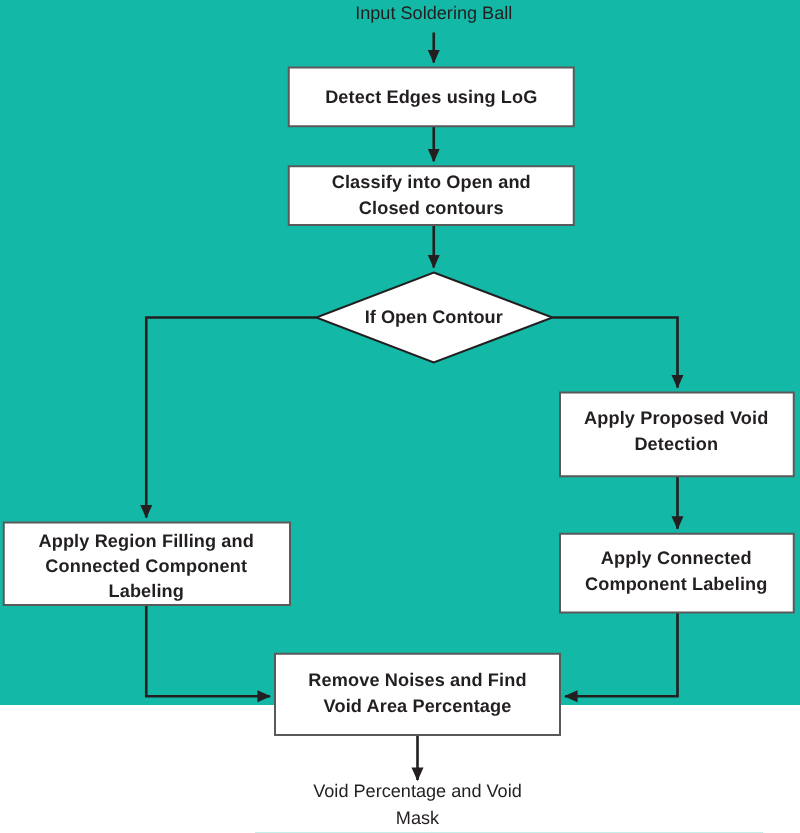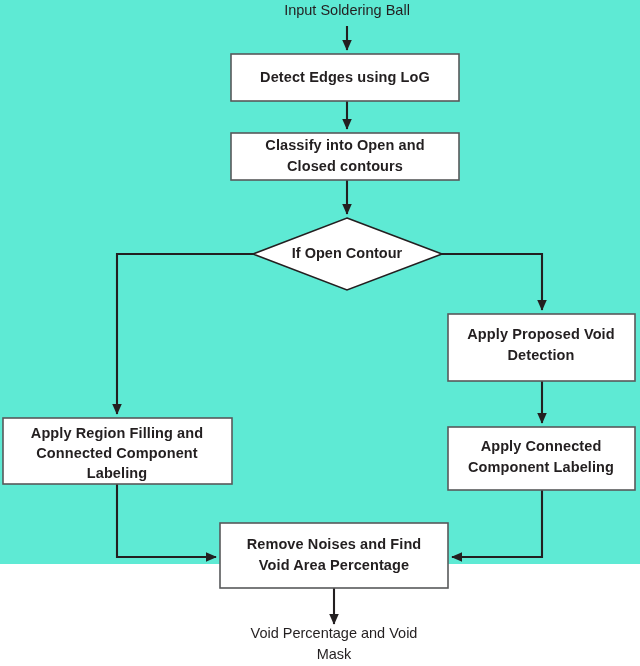--- a/index.html
+++ b/index.html
@@ -10,21 +10,21 @@
   body {
     width: 640px;
     height: 666px;
     overflow: hidden;
     font-family: "Liberation Sans", sans-serif;
   }
   #flowchart-root {
     position: relative;
     width: 640px;
     height: 564px;
-    background: #5eead4;
+    background: #14b8a6;
   }
   svg#flow-svg {
     position: absolute;
     left: 0;
     top: 0;
     width: 640px;
     height: 666px;
     display: block;
   }
   .node-box {

